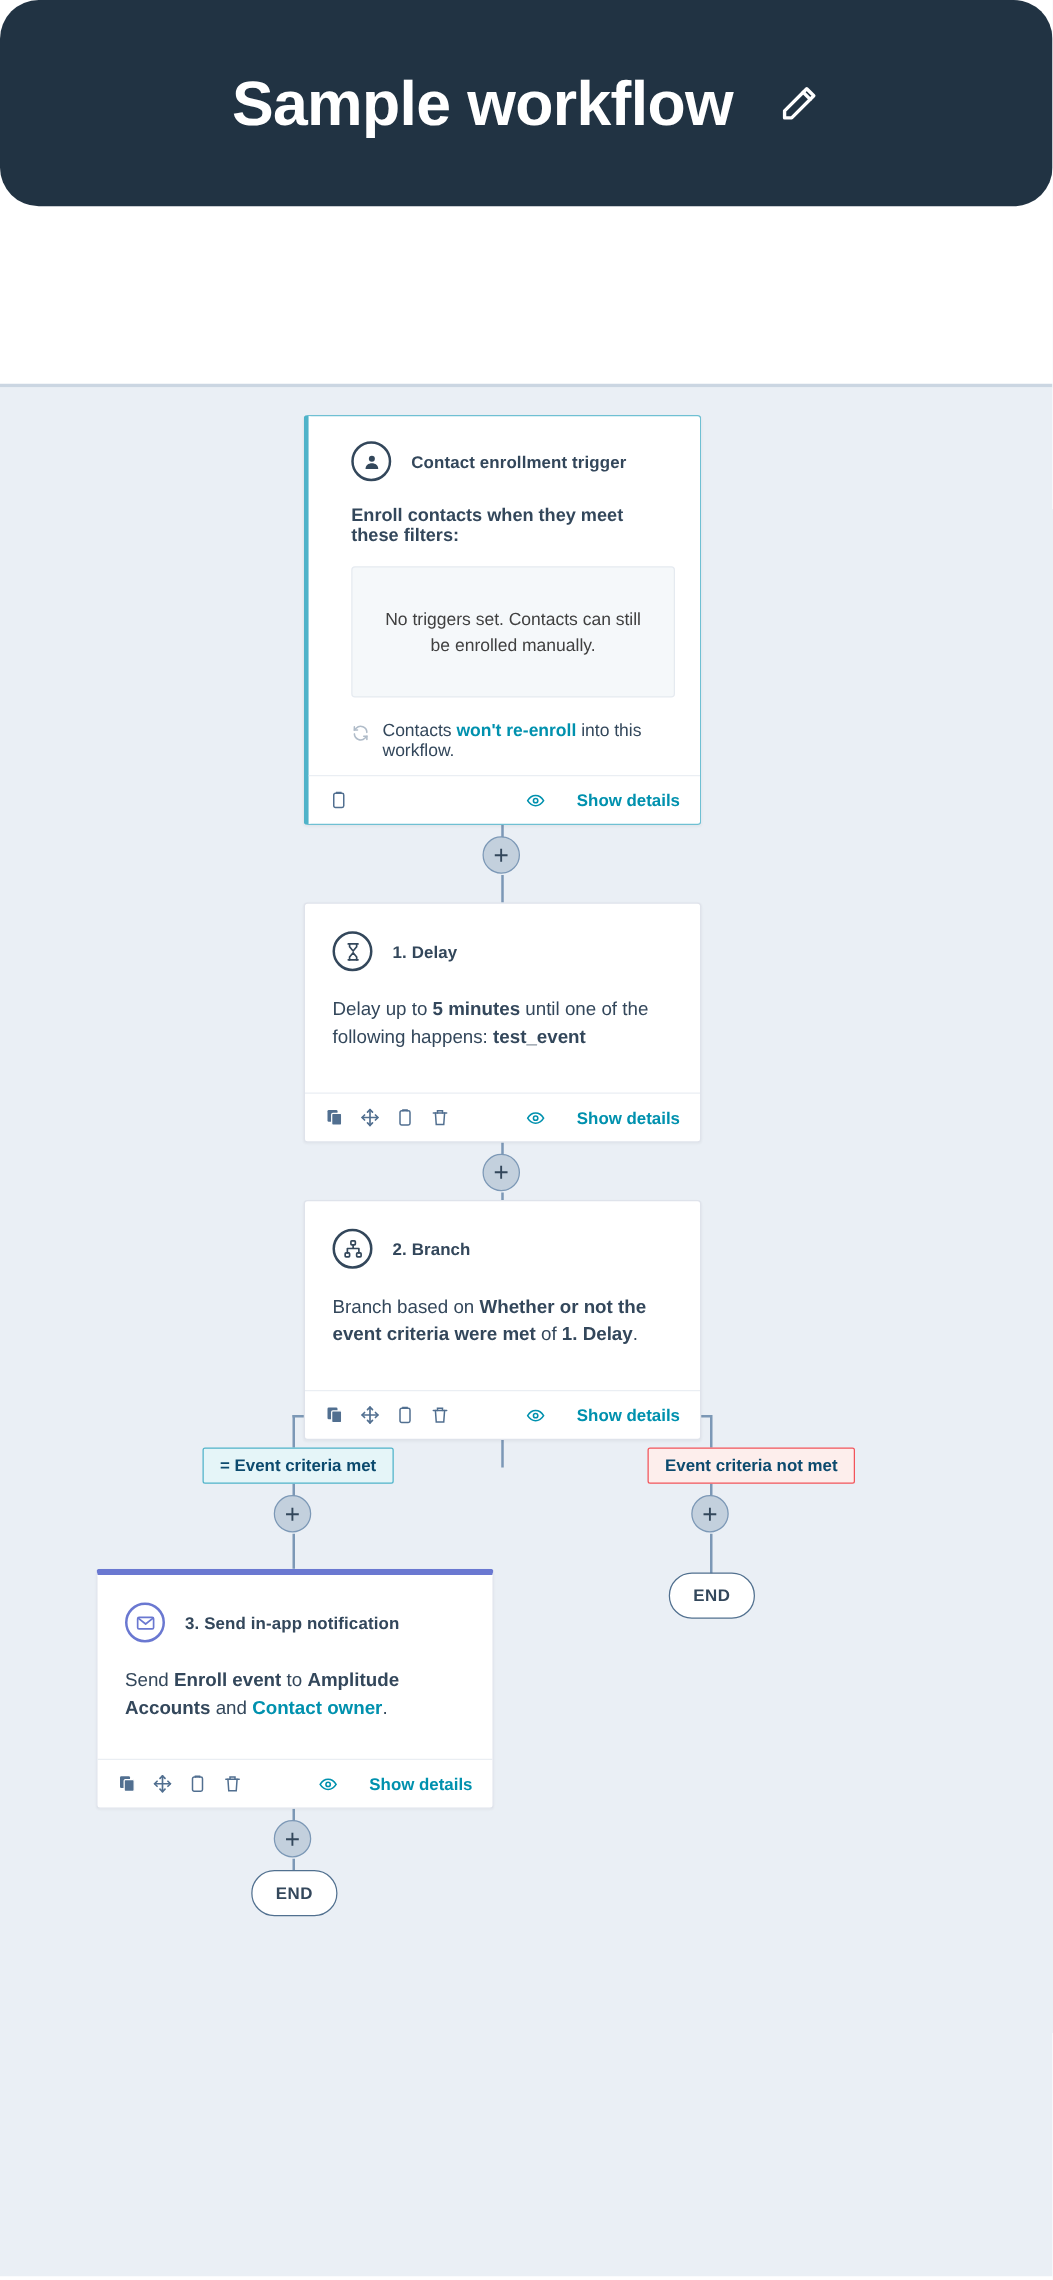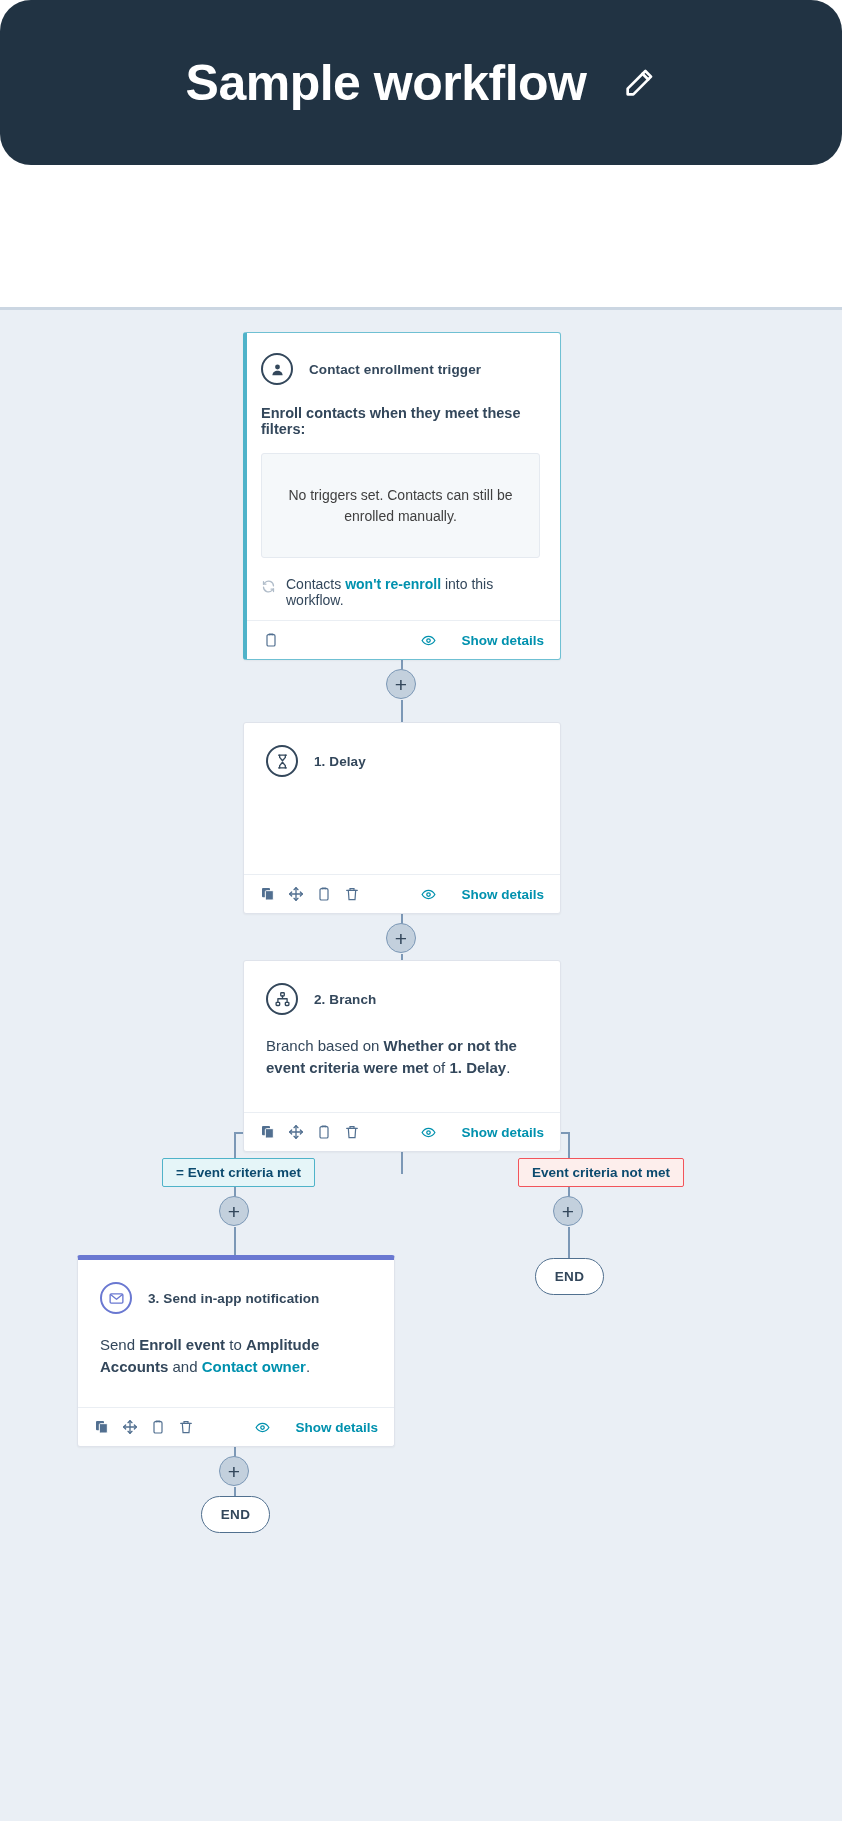--- a/index.html
+++ b/index.html
@@ -165,21 +165,21 @@
     left: 243px;
     top: 22px;
     width: 318px;
     height: 328px;
     border: 1px solid #dfe3eb;
     border-left: 4px solid #4fb3c9;
     border-right: 1px solid #6fc0d3;
     border-top: 1px solid #6fc0d3;
     border-bottom: 1px solid #6fc0d3;
   }
-  #trigger-card .card-body { padding: 20px 20px 0 14px; }
+  #trigger-card .card-body { padding: 20px 20px 0 14px; margin-left: 20px; }
   .trigger-subtitle {
     font-size: 14.5px;
     font-weight: bold;
     color: #33475b;
     margin-bottom: 16px;
   }
   .filter-box {
     background: #f5f8fa;
     border: 1px solid #e5eaf0;
     border-radius: 3px;
@@ -364,20 +364,21 @@
           <span class="node-icon">
             <svg viewBox="0 0 24 24" fill="none" stroke="currentColor" stroke-width="1.9" stroke-linecap="round" stroke-linejoin="round">
               <path d="M6.5 3h11"></path>
                 <path d="M6.5 21h11"></path>
               <path d="M8 3v3.2L12 11l4-4.8V3"></path>
               <path d="M8 21v-3.2L12 13l4 4.8V21"></path>
             </svg>
           </span>
           <span class="node-title">1. Delay</span>
         </div>
+        <div class="card-text"><span>Delay up to </span><span style="font-weight: bold;">5 minutes</span><span> until one of the following happens: </span><span style="font-weight: bold;">test_event</span></div>
       </div>
       <div class="card-footer">
         <div class="footer-icons">
           <span class="f-icon">
             <svg viewBox="0 0 24 24" fill="currentColor">
               <rect x="3" y="3" width="12" height="14" rx="1.5"></rect>
               <rect x="8" y="7" width="12" height="14" rx="1.5" stroke="#fff" stroke-width="1.5"></rect>
             </svg>
           </span>
           <span class="f-icon">

